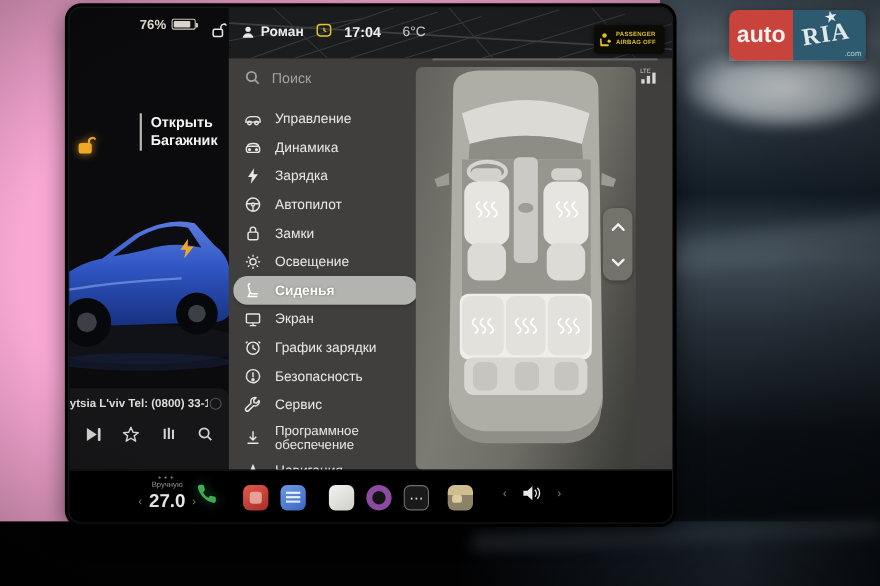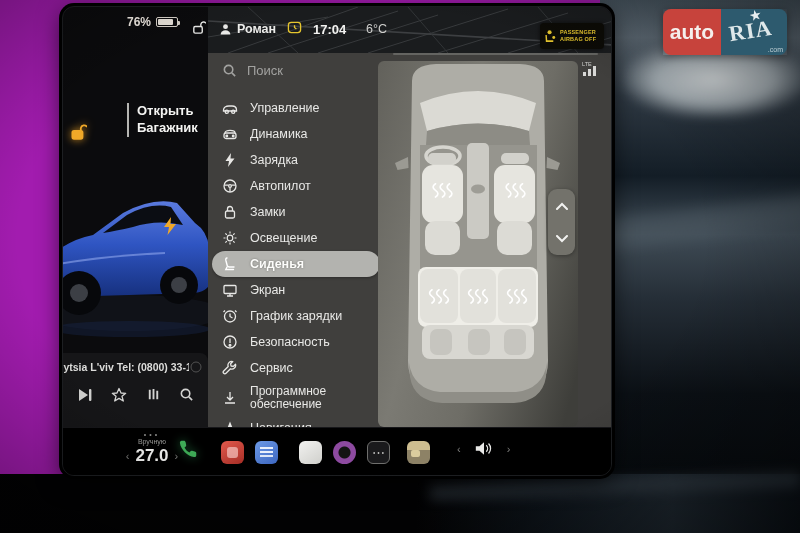--- a/index.html
+++ b/index.html
@@ -1,21 +1,21 @@
 <!DOCTYPE html>
 <html><head>
 <meta charset="utf-8">
 <style>
   * { margin:0; padding:0; box-sizing:border-box; }
   html,body { width:800px; height:533px; overflow:hidden; background:#030304;
     font-family:"Liberation Sans", sans-serif; }
   .abs { position:absolute; }
 
   
-  #stage { position:relative; width:800px; height:533px; background:#a21caf; }
+  #stage { position:relative; width:800px; height:533px; background:#f9a8d4; }
   #bg-right { left:600px; top:0; width:200px; height:533px;
     background:linear-gradient(180deg,#45525c 0%,#5a6670 7%,#2e3842 18%,#131d26 33%,#3f4b55 44%,#252e37 56%,#0b1015 74%,#04070a 100%); }
   #bg-car-blob { left:622px; top:40px; width:185px; height:78px; border-radius:40px;
     background:radial-gradient(ellipse at 50% 50%, #dfe3e4 0%, #aab3b8 45%, rgba(60,75,85,0) 75%);
     filter:blur(5px); opacity:.9; }
   #bg-dash-band { left:595px; top:208px; width:220px; height:30px; background:#4e5a63;
     transform:rotate(-7deg); filter:blur(7px); opacity:.55; }
   #bg-bottom { left:0; top:474px; width:800px; height:59px;
     background:linear-gradient(90deg,#020203 0%,#020203 52%,#0d1319 68%,#1d262e 84%,#0b1117 100%); }
   #bg-bottom-band { left:430px; top:478px; width:370px; height:16px; background:#3a444d;

